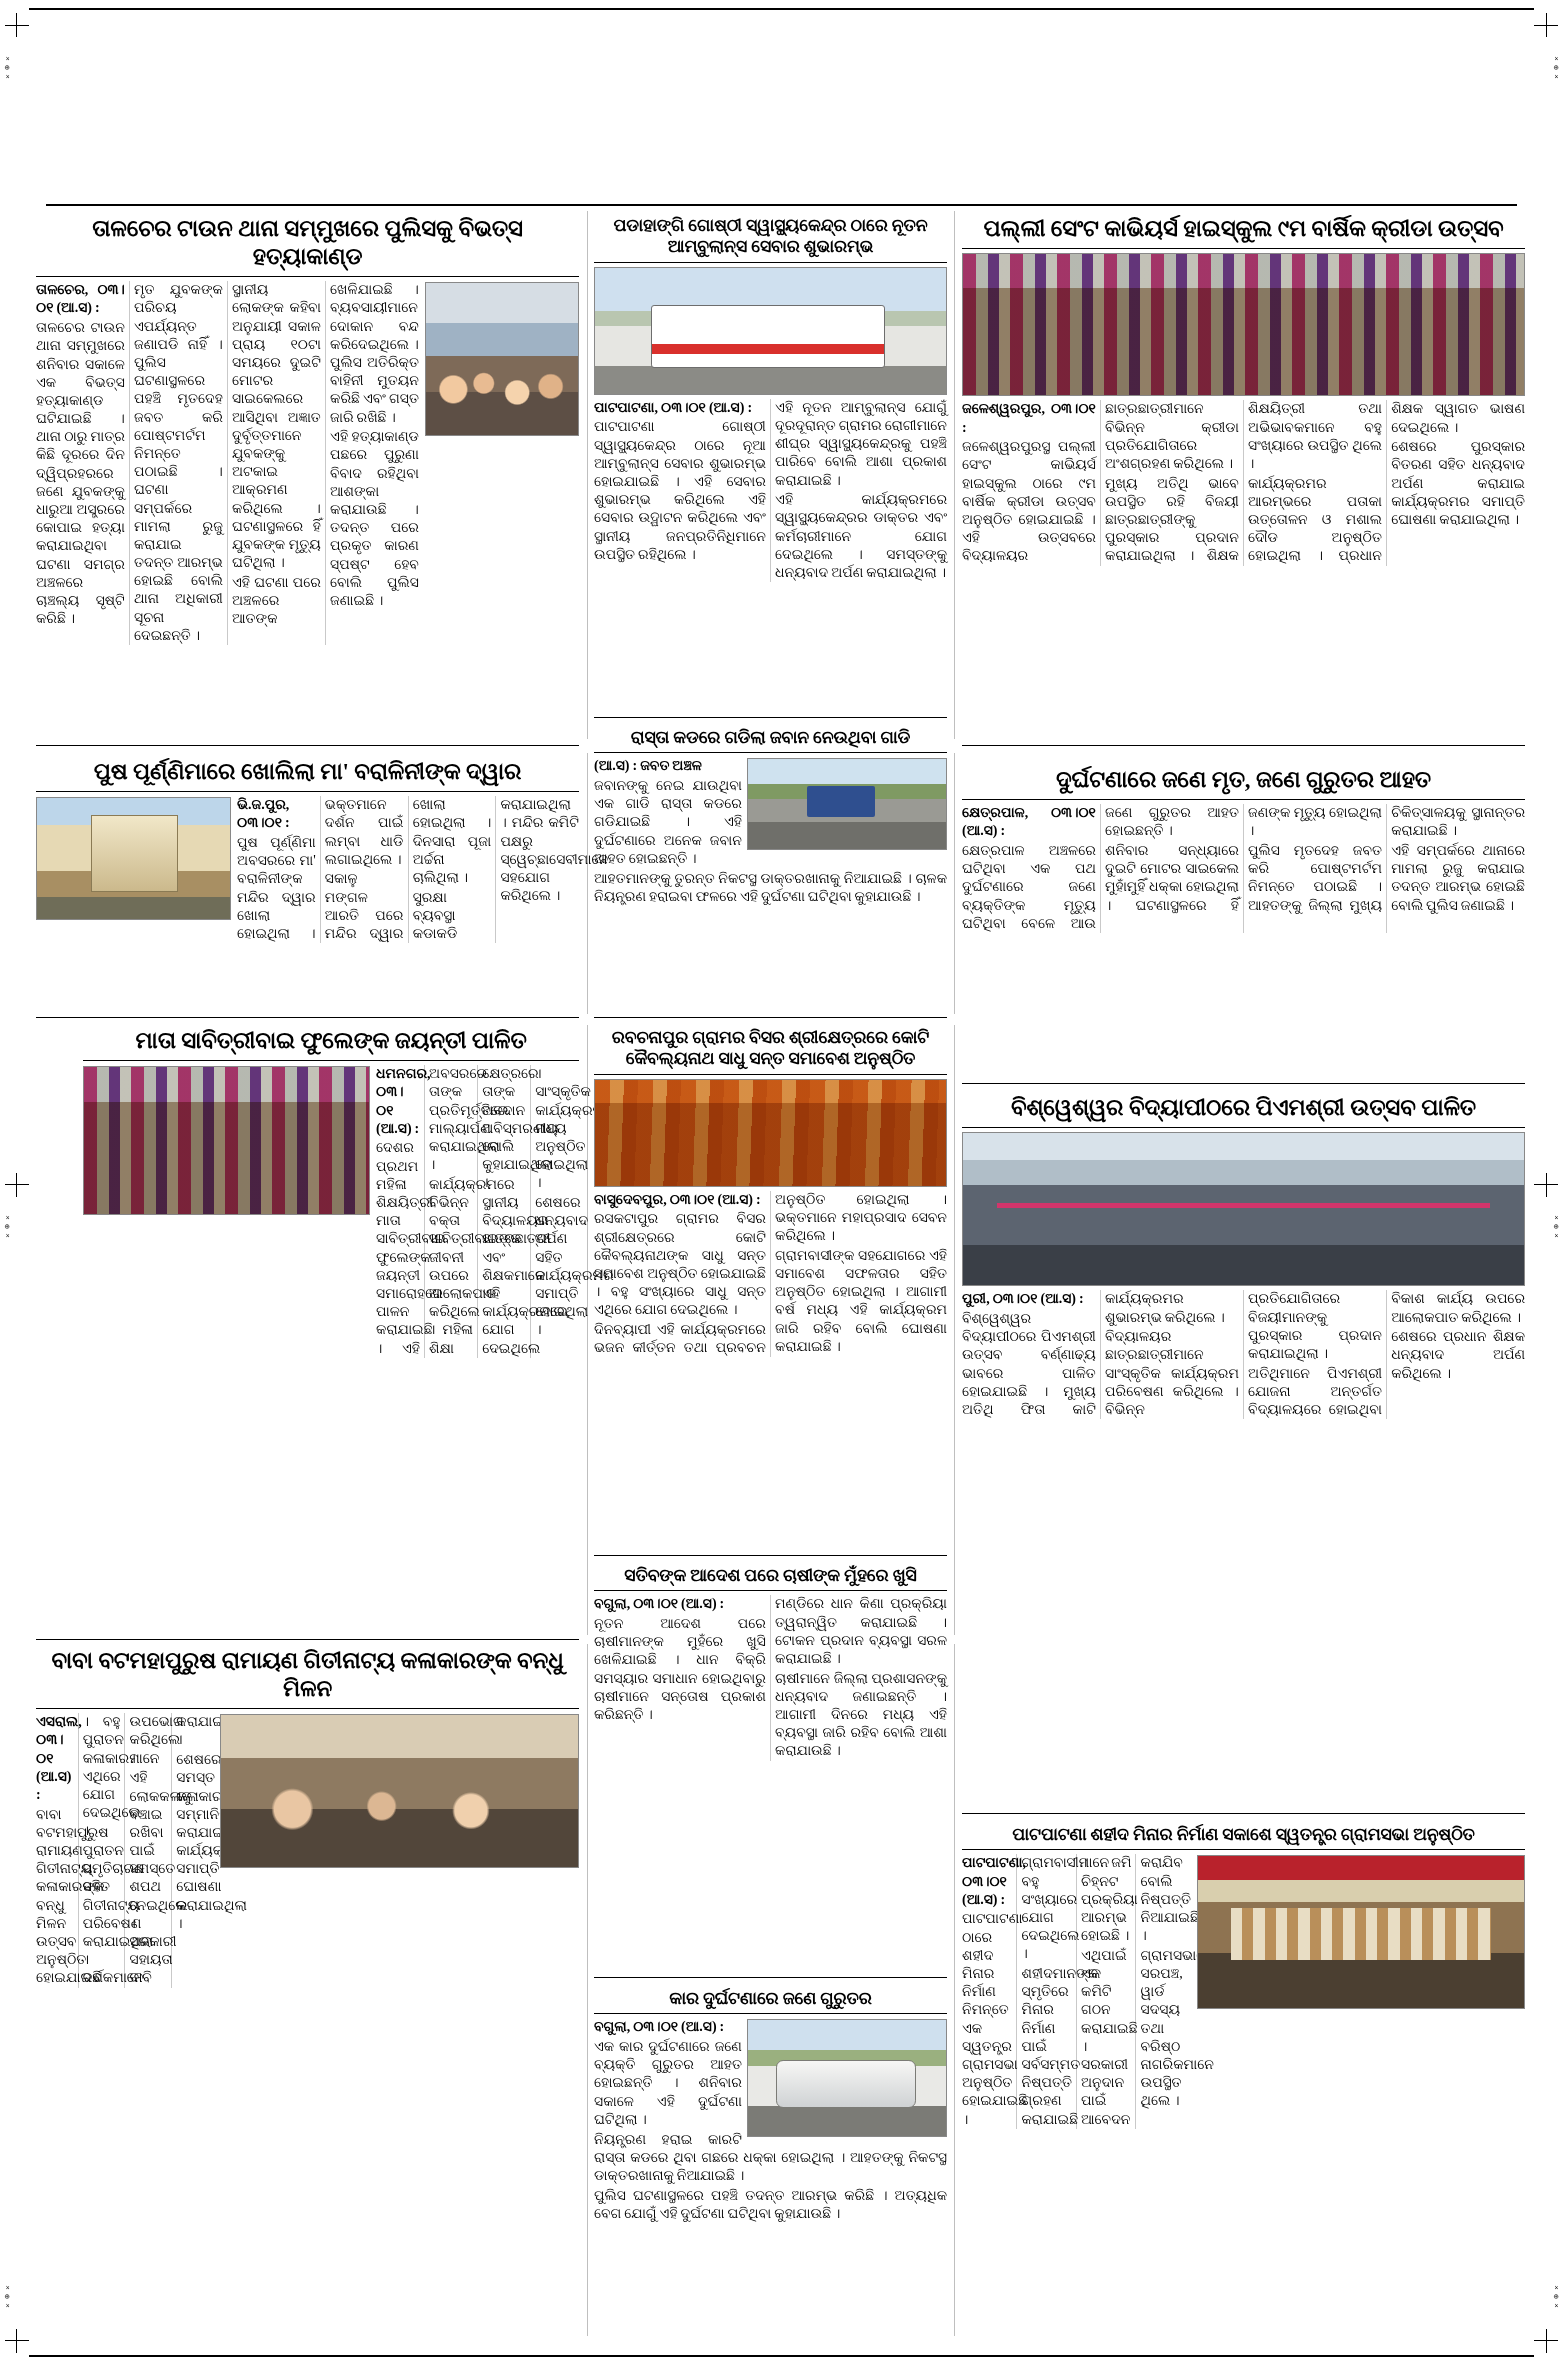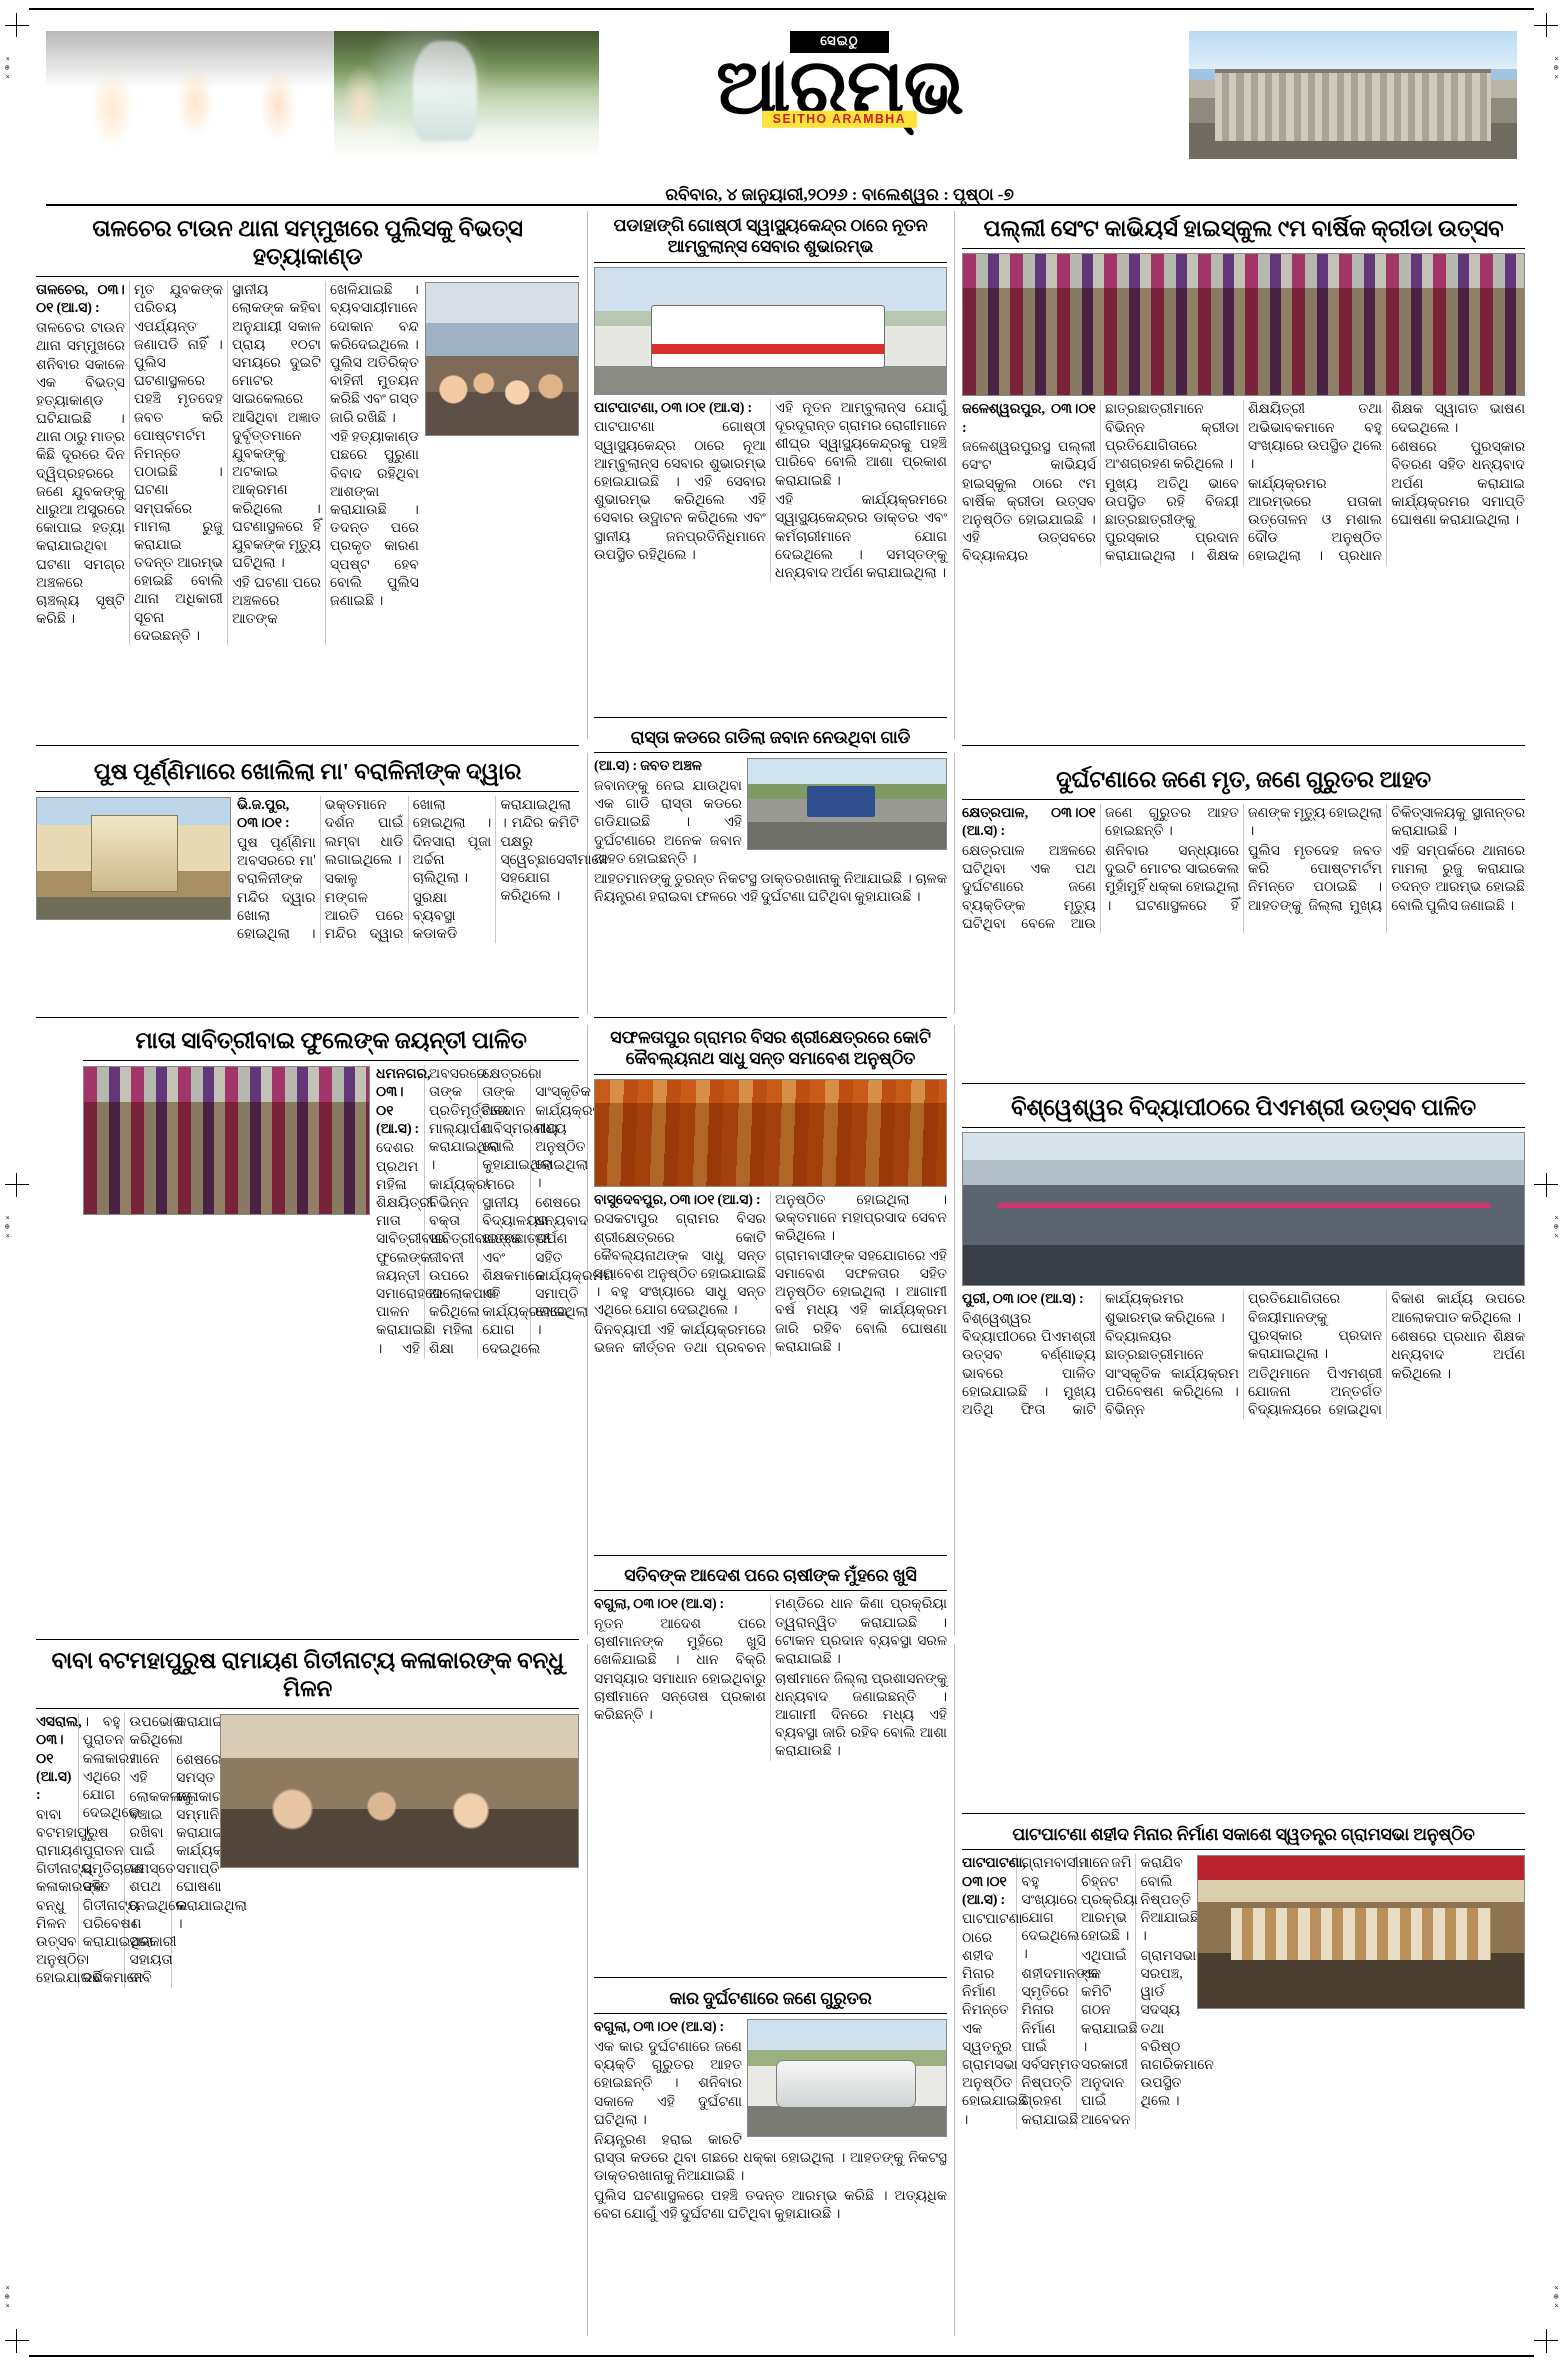--- a/index.html
+++ b/index.html
@@ -189,40 +189,20 @@
   <div class="crop crop-bl"></div>
   <div class="crop crop-br"></div>
 
   <div class="sidemark sm-l1">× ⊕ ×</div>
   <div class="sidemark sm-r1">× ⊕ ×</div>
   <div class="sidemark sm-l2">× ⊕ ×</div>
   <div class="sidemark sm-r2">× ⊕ ×</div>
   <div class="sidemark sm-l3">× ⊕ ×</div>
   <div class="sidemark sm-r3">× ⊕ ×</div>
 
-  <div class="masthead">
-
-    <div class="mh-strip mh-left">
-      <div class="photostrip ps-a">
-          <div class="ps-water"></div>
-        </div>
-    </div>
-
-    <div class="mh-strip mh-right">
-      <div class="photostrip ps-b"></div>
-    </div>
-
-    <div class="mh-strip mh-center">
-      <div class="mh-sub">ସେଇଠୁ</div>
-      <div class="mh-title">ଆରମ୍ଭ</div>
-      <div class="mh-tag">SEITHO ARAMBHA</div>
-    </div>
-
-    <div class="mh-dateline">ରବିବାର, ୪ ଜାନୁୟାରୀ,୨୦୨୬ : ବାଲେଶ୍ୱର : ପୃଷ୍ଠା -୭</div>
-  </div>
 
   <div class="rule-thick" style="top:204px"></div>
 
   <div class="vrule" style="left:587px; top:211px; height:528px"></div>
   <div class="vrule" style="left:954px; top:211px; height:528px"></div>
   <div class="vrule" style="left:587px; top:753px; height:261px"></div>
   <div class="vrule" style="left:954px; top:753px; height:261px"></div>
   <div class="vrule" style="left:587px; top:1025px; height:610px"></div>
   <div class="vrule" style="left:954px; top:1025px; height:610px"></div>
   <div class="vrule" style="left:587px; top:1644px; height:692px"></div>
@@ -326,21 +306,21 @@
         <p class="lead">ଧମନଗର, ୦୩।୦୧ (ଆ.ସ) :</p>
         <p>ଦେଶର ପ୍ରଥମ ମହିଳା ଶିକ୍ଷୟିତ୍ରୀ ମାତା ସାବିତ୍ରୀବାଇ ଫୁଲେଙ୍କ ଜୟନ୍ତୀ ସମାରୋହରେ ପାଳନ କରାଯାଇଛି । ଏହି ଅବସରରେ ତାଙ୍କ ପ୍ରତିମୂର୍ତ୍ତିରେ ମାଲ୍ୟାର୍ପଣ କରାଯାଇଥିଲା ।</p>
         <p>କାର୍ଯ୍ୟକ୍ରମରେ ବିଭିନ୍ନ ବକ୍ତା ସାବିତ୍ରୀବାଇଙ୍କ ଜୀବନୀ ଉପରେ ଆଲୋକପାତ କରିଥିଲେ । ମହିଳା ଶିକ୍ଷା କ୍ଷେତ୍ରରେ ତାଙ୍କ ଅବଦାନ ଅବିସ୍ମରଣୀୟ ବୋଲି କୁହାଯାଇଥିଲା ।</p>
         <p>ସ୍ଥାନୀୟ ବିଦ୍ୟାଳୟର ଛାତ୍ରଛାତ୍ରୀ ଏବଂ ଶିକ୍ଷକମାନେ ଏହି କାର୍ଯ୍ୟକ୍ରମରେ ଯୋଗ ଦେଇଥିଲେ । ସାଂସ୍କୃତିକ କାର୍ଯ୍ୟକ୍ରମ ମଧ୍ୟ ଅନୁଷ୍ଠିତ ହୋଇଥିଲା ।</p>
         <p>ଶେଷରେ ଧନ୍ୟବାଦ ଅର୍ପଣ ସହିତ କାର୍ଯ୍ୟକ୍ରମର ସମାପ୍ତି ହୋଇଥିଲା ।</p>
       </div>
     </div>
   </div>
 
   <div class="col" style="left:594px; top:1027px; width:353px;">
-    <div class="hl hl-2">ସଫଳତାପୁର ଗ୍ରାମର ବିସର ଶ୍ରୀକ୍ଷେତ୍ରରେ କୋଟି କୈବଲ୍ୟନାଥ ସାଧୁ ସନ୍ତ ସମାବେଶ ଅନୁଷ୍ଠିତ</div>
+    <div class="hl hl-2">ରବଚନାପୁର ଗ୍ରାମର ବିସର ଶ୍ରୀକ୍ଷେତ୍ରରେ କୋଟି କୈବଲ୍ୟନାଥ ସାଧୁ ସନ୍ତ ସମାବେଶ ଅନୁଷ୍ଠିତ</div>
     <div class="hline" style="position:relative; margin:4.1px 0 4.1px;"></div>
     <div class="photo ph-saffron" style="width:100%; height:108px; margin-bottom:4.1px;"></div>
     <div class="body colwrap" style="column-count:2;">
       <p class="lead">ବାସୁଦେବପୁର, ୦୩।୦୧ (ଆ.ସ) :</p>
       <p>ରସକଟାପୁର ଗ୍ରାମର ବିସର ଶ୍ରୀକ୍ଷେତ୍ରରେ କୋଟି କୈବଲ୍ୟନାଥଙ୍କ ସାଧୁ ସନ୍ତ ସମାବେଶ ଅନୁଷ୍ଠିତ ହୋଇଯାଇଛି । ବହୁ ସଂଖ୍ୟାରେ ସାଧୁ ସନ୍ତ ଏଥିରେ ଯୋଗ ଦେଇଥିଲେ ।</p>
       <p>ଦିନବ୍ୟାପୀ ଏହି କାର୍ଯ୍ୟକ୍ରମରେ ଭଜନ କୀର୍ତ୍ତନ ତଥା ପ୍ରବଚନ ଅନୁଷ୍ଠିତ ହୋଇଥିଲା । ଭକ୍ତମାନେ ମହାପ୍ରସାଦ ସେବନ କରିଥିଲେ ।</p>
       <p>ଗ୍ରାମବାସୀଙ୍କ ସହଯୋଗରେ ଏହି ସମାବେଶ ସଫଳତାର ସହିତ ଅନୁଷ୍ଠିତ ହୋଇଥିଲା । ଆଗାମୀ ବର୍ଷ ମଧ୍ୟ ଏହି କାର୍ଯ୍ୟକ୍ରମ ଜାରି ରହିବ ବୋଲି ଘୋଷଣା କରାଯାଇଛି ।</p>
     </div>
   </div>
 

